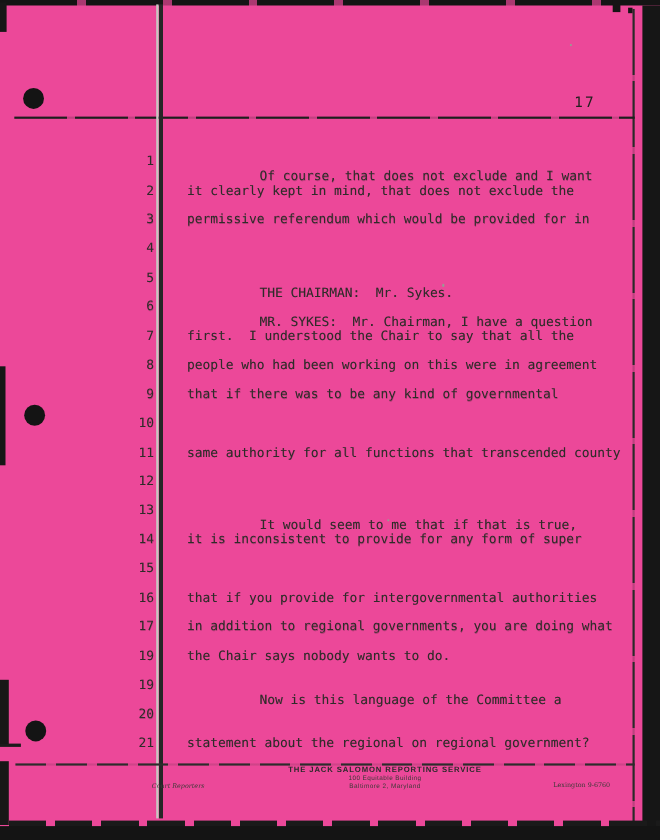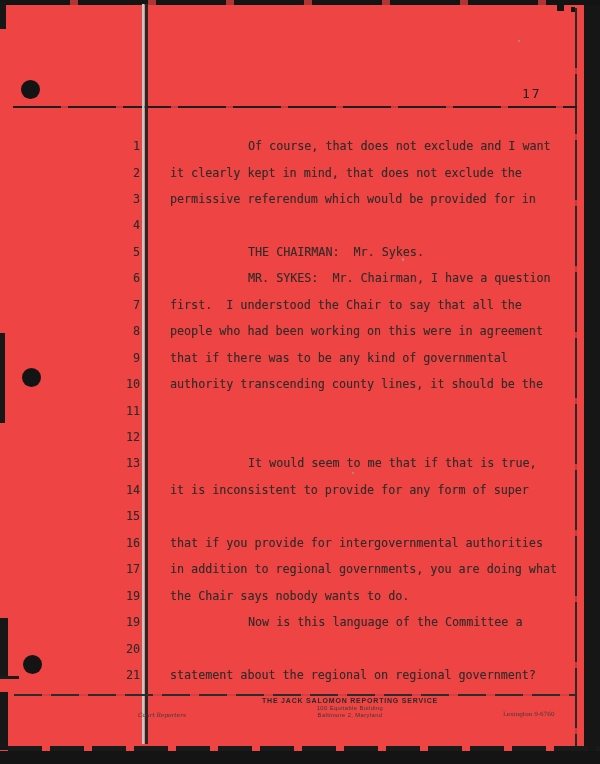--- a/index.html
+++ b/index.html
@@ -1,18 +1,18 @@
 <!DOCTYPE html>
 <html><head>
 <meta charset="utf-8">
 <style>
   html,body{margin:0;padding:0;}
   .sheet{
     position:relative;width:600px;height:764px;overflow:hidden;
-    background:#ef4444;
+    background:#ec4899;
     font-family:"DejaVu Sans Mono",monospace;
   }
   
   .bar-top{position:absolute;left:0;top:0;width:600px;height:5px;
     background:repeating-linear-gradient(90deg,#141414 0 70px,rgba(20,20,20,.3) 70px 78px);}
   .bar-right{position:absolute;left:584px;top:5px;width:16px;height:747px;background:#161616;}
   .edge-line-right{position:absolute;left:575px;top:8px;width:2px;height:740px;
     background:repeating-linear-gradient(180deg,#2a2a2a 0 60px,rgba(42,42,42,.25) 60px 66px);}
   .bar-bottom-rough{position:absolute;left:0;top:746px;width:600px;height:6px;
     background:repeating-linear-gradient(90deg,transparent 0 8px,#1a1a1a 8px 42px);}
@@ -38,21 +38,21 @@
   .footer-rule{position:absolute;left:14px;top:694px;width:563px;height:2px;
     background:repeating-linear-gradient(90deg,#2c2c2c 0 28px,rgba(44,44,44,.15) 28px 37px);}
   
   .page-num{position:absolute;left:522px;top:86px;font-size:13px;letter-spacing:2px;
     color:#22211f;}
   .row{position:absolute;left:0;width:600px;height:27px;color:#2e2c29;}
   .ln{position:absolute;left:92px;width:48px;text-align:right;font-size:11.7px;
     text-shadow:.3px .3px 0 rgba(40,40,40,.3);}
   .lt{position:absolute;left:170px;font-size:11.7px;white-space:pre;
     text-shadow:.3px .3px 0 rgba(40,40,40,.3);}
-  .lt.indent{left:248px;}
+  .lt.indent{left:236px;margin-top:14px;}
   
   .footer-center{position:absolute;left:170px;top:697px;width:360px;text-align:center;
     color:#2a2a2a;font-family:"Liberation Sans",sans-serif;}
   .footer-service{font-size:7px;font-weight:bold;letter-spacing:.8px;}
   .footer-addr{font-size:5.8px;color:#3c3a37;margin-top:1px;letter-spacing:.4px;}
   .footer-left{position:absolute;left:138px;top:712px;font-size:5.8px;font-style:italic;
     font-family:"DejaVu Serif",serif;color:#3c3a37;}
   .footer-right{position:absolute;left:503px;top:711px;font-size:5.8px;
     font-family:"DejaVu Serif",serif;color:#3c3a37;}
 </style>
@@ -116,24 +116,24 @@
   <div class="row" style="top:324px">
     <span class="ln">8</span>
     <span class="lt">people who had been working on this were in agreement</span>
   </div>
   <div class="row" style="top:351px">
     <span class="ln">9</span>
     <span class="lt">that if there was to be any kind of governmental</span>
   </div>
   <div class="row" style="top:377px">
     <span class="ln">10</span>
-    <span class="lt">authority transcending county lines, it should be the</span>
   </div>
   <div class="row" style="top:404px">
     <span class="ln">11</span>
+    <span class="lt">same authority for all functions that transcended county</span>
   </div>
   <div class="row" style="top:430px">
     <span class="ln">12</span>
   </div>
   <div class="row" style="top:456px">
     <span class="ln">13</span>
     <span class="lt indent">It would seem to me that if that is true,</span>
   </div>
   <div class="row" style="top:483px">
     <span class="ln">14</span>

